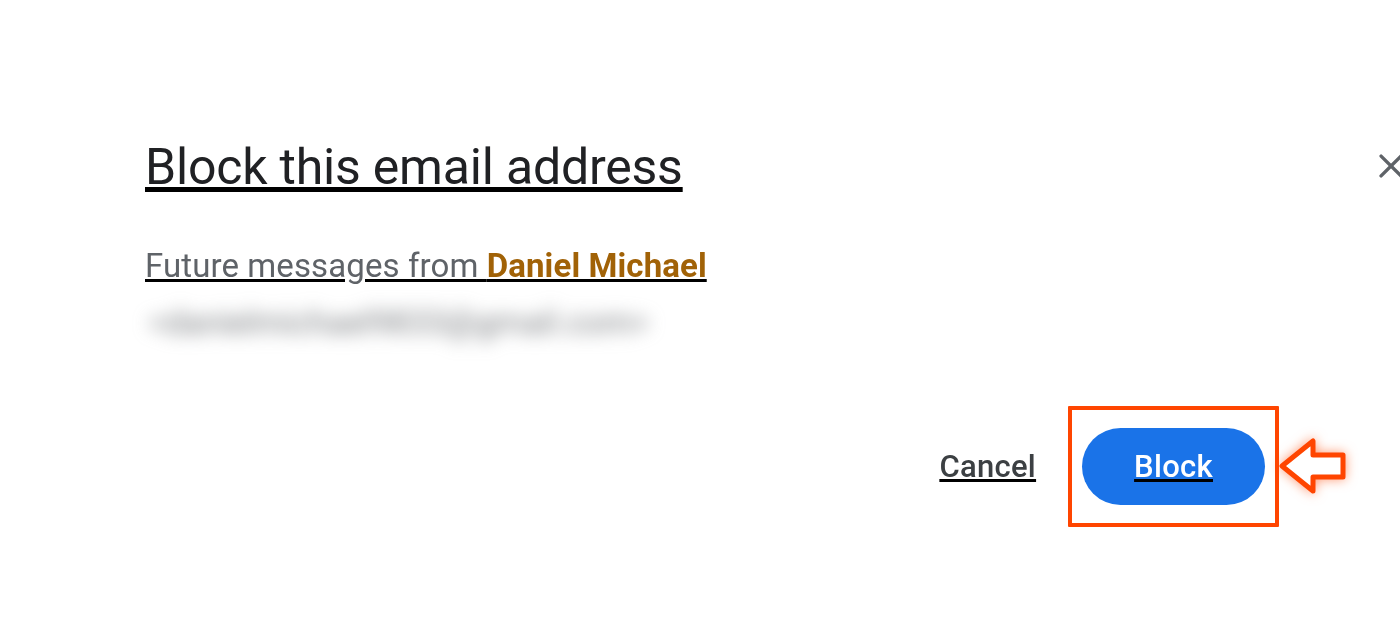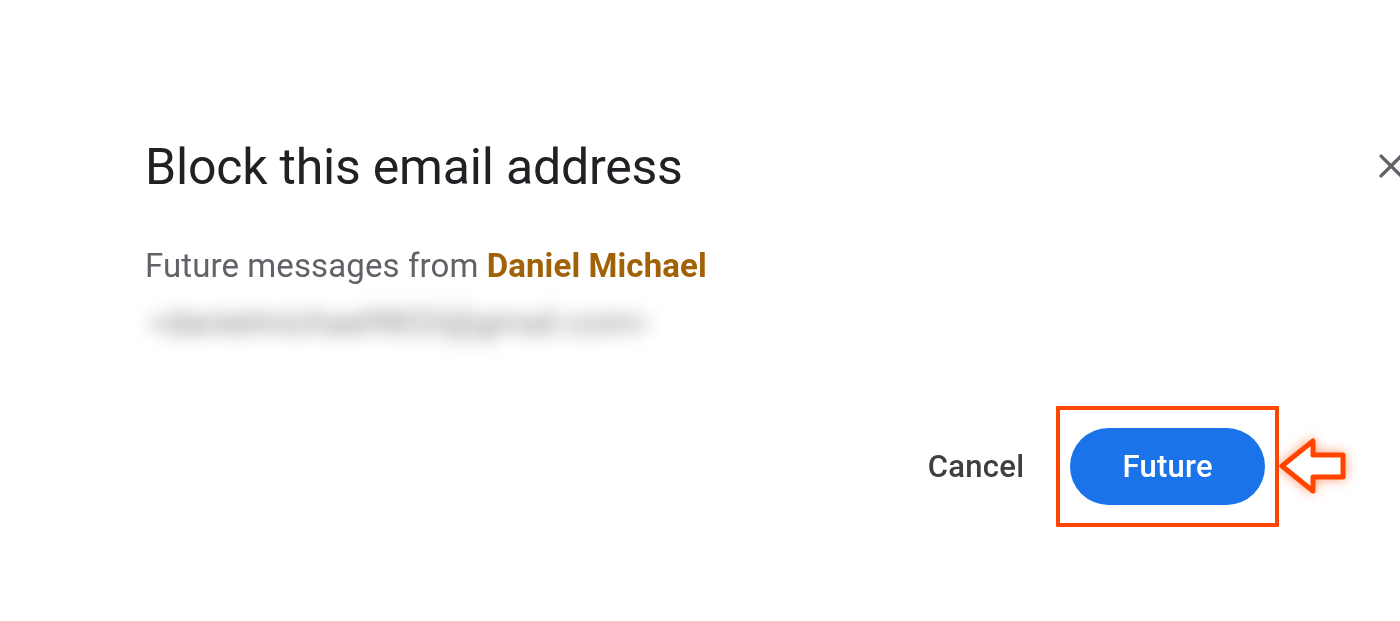--- a/index.html
+++ b/index.html
@@ -10,20 +10,21 @@
       font-family: "Google Sans", Roboto, "Helvetica Neue", Arial, sans-serif;
       -webkit-font-smoothing: antialiased;
       overflow: hidden;
       position: relative;
     }
     .dialog {
       position: absolute;
       left: 145px;
       top: 140px;
       width: 1110px;
+      text-decoration: underline;
     }
     .dialog-header {
       display: flex;
       align-items: center;
       justify-content: space-between;
       margin-bottom: 44px;
     }
     .dialog-title {
       font-size: 50px;
       font-weight: 400;
@@ -147,21 +148,21 @@
     <span>Future messages from </span><span class="sender-name">Daniel Michael</span>
     <br>
     <span class="redacted">&lt;danielmichael9833@gmail.com&gt;</span>
   </p>
 
   <div class="dialog-actions">
     <button class="cancel-btn">Cancel</button>
 
     <div class="block-btn-wrap">
       <div class="highlight-box"></div>
-      <button class="block-btn">Future</button>
+      <button class="block-btn">Block</button>
       <div class="pointer-arrow">
         <svg viewBox="0 0 70 62">
           <path d="M 5 31 L 36 6 L 36 20 L 66 20 L 66 42 L 36 42 L 36 56 Z" fill="#ffffff" stroke="#ff4500" stroke-width="5" stroke-linejoin="round"></path>
         </svg>
       </div>
     </div>
   </div>
 
 </div>
 

